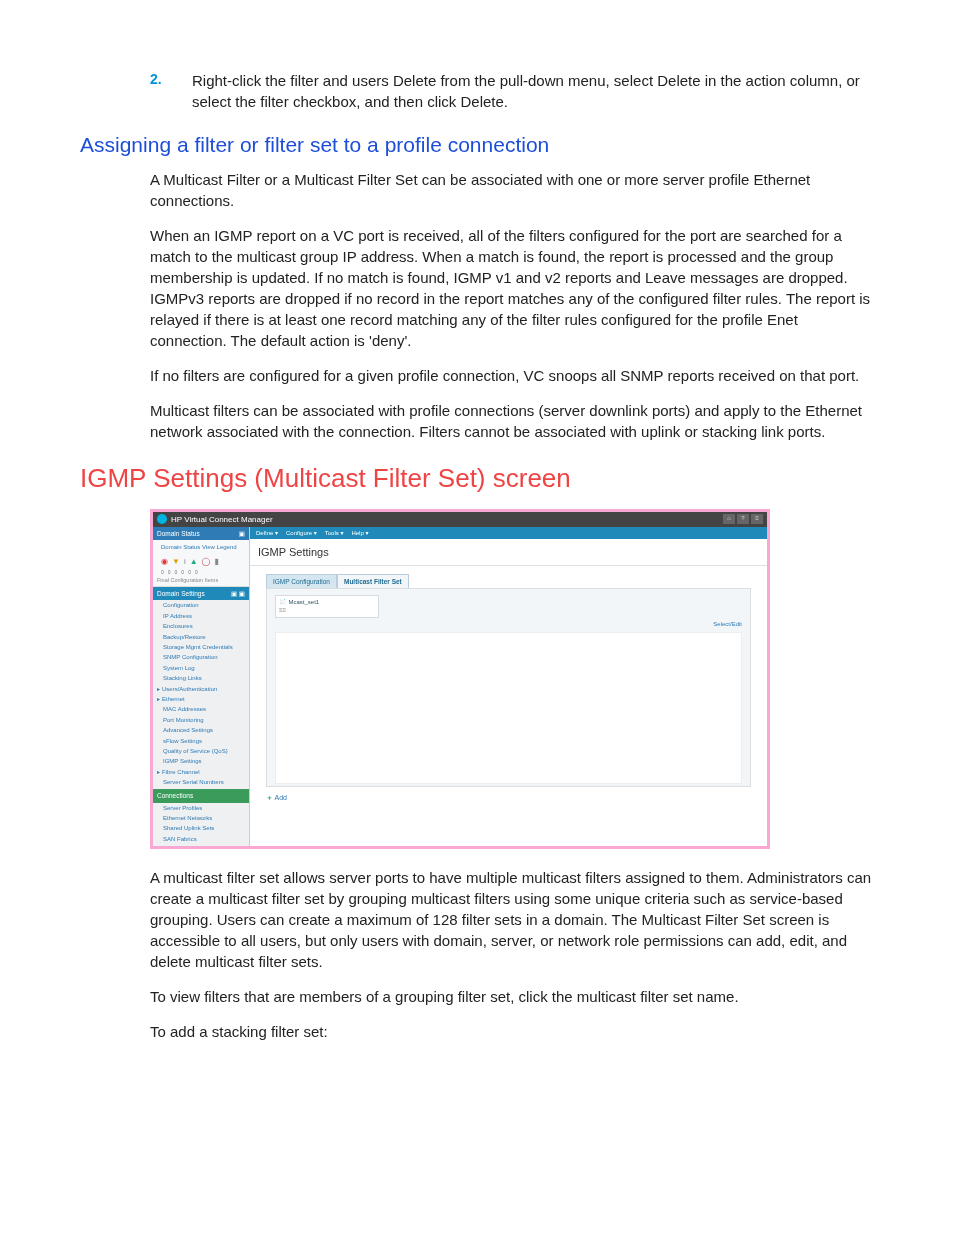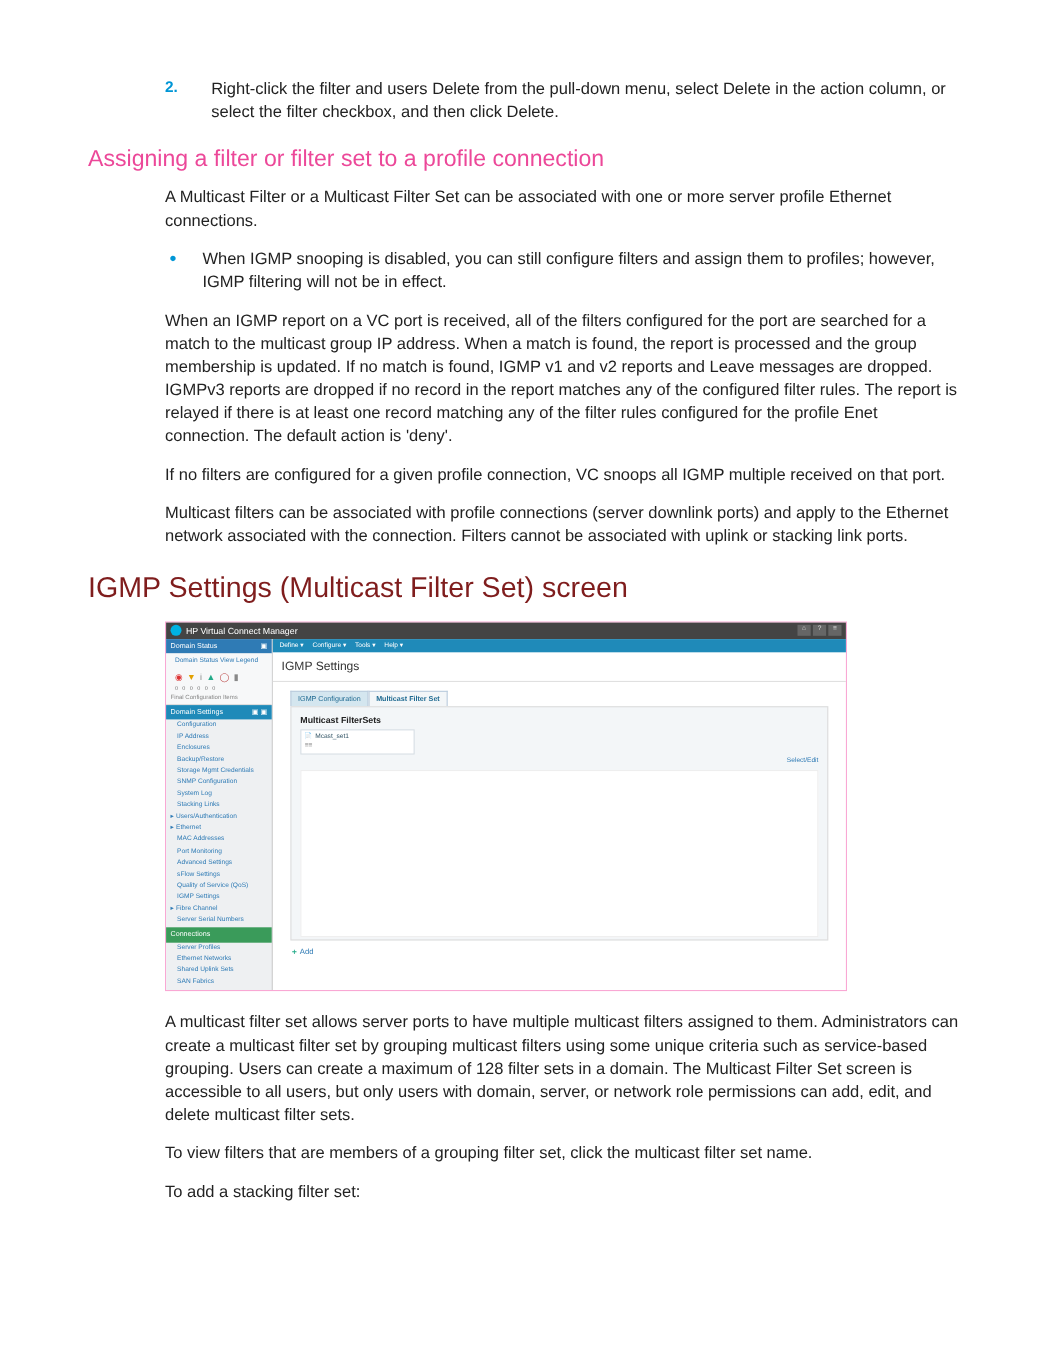--- a/index.html
+++ b/index.html
@@ -7,27 +7,27 @@
     font-size: 15px;
     color: #222;
     background: #fff;
     margin: 0;
     padding: 70px 80px 40px 80px;
     width: 954px;
     box-sizing: border-box;
     line-height: 1.4;
   }
   .heading-blue-large {
-    color: #7f1d1d;
+    color: #ef4444;
     font-weight: 300;
     font-size: 26px;
     margin: 18px 0 10px 0;
   }
   .heading-blue-med {
-    color: #ec4899;
+    color: #1d4ed8;
     font-weight: 300;
     font-size: 21px;
     margin: 14px 0 10px 0;
   }
   ol.numbered {
     list-style: none;
     padding-left: 0;
     margin: 0 0 18px 0;
   }
   ol.numbered > li {
@@ -64,21 +64,21 @@
     top: -2px;
   }
   strong { font-weight: normal; }
 
   
   .screenshot {
     margin: 12px 0 18px 70px;
     width: 620px;
     font-size: 7px;
     color: #333;
-    border: 1px solid #f9a8d4;
+    border: 3px solid #f9a8d4;
     box-sizing: border-box;
     background: #fff;
   }
   .ss-titlebar {
     background: #444;
     color: #fff;
     display: flex;
     align-items: center;
     padding: 2px 4px;
     font-size: 8px;
@@ -209,25 +209,24 @@
       <span>Right-click the filter and users </span><strong>Delete</strong><span> from the pull-down menu, select </span><strong>Delete</strong><span> in the action column, or select the filter checkbox, and then click </span><strong>Delete</strong><span>.</span>
     </span>
   </li>
 </ol>
 
 <h2 class="heading-blue-med">Assigning a filter or filter set to a profile connection</h2>
 
 <p class="para">A Multicast Filter or a Multicast Filter Set can be associated with one or more server profile Ethernet connections.</p>
 
 <ul class="bullets">
-  <li>When IGMP snooping is disabled, you can still configure filters and assign them to profiles; however, IGMP filtering will not be in effect.</li>
 </ul>
 
 <p class="para">When an IGMP report on a VC port is received, all of the filters configured for the port are searched for a match to the multicast group IP address. When a match is found, the report is processed and the group membership is updated. If no match is found, IGMP v1 and v2 reports and Leave messages are dropped. IGMPv3 reports are dropped if no record in the report matches any of the configured filter rules. The report is relayed if there is at least one record matching any of the filter rules configured for the profile Enet connection. The default action is 'deny'.</p>
-<p class="para">If no filters are configured for a given profile connection, VC snoops all IGMP multiple received on that port.</p>
+<p class="para">If no filters are configured for a given profile connection, VC snoops all SNMP reports received on that port.</p>
 <p class="para">Multicast filters can be associated with profile connections (server downlink ports) and apply to the Ethernet network associated with the connection. Filters cannot be associated with uplink or stacking link ports.</p>
 
 <h1 class="heading-blue-large">IGMP Settings (Multicast Filter Set) screen</h1>
 
 <div class="screenshot">
   <div class="ss-titlebar">
     <span class="logo"></span>
     <span>HP Virtual Connect Manager</span>
     <div class="btns">
       <span>⌂</span>
@@ -301,21 +300,20 @@
         <span>Configure ▾</span>
         <span>Tools ▾</span>
         <span>Help ▾</span>
       </div>
       <div class="ss-page-h">IGMP Settings</div>
       <div class="ss-tabs">
         <div class="ss-tab">IGMP Configuration</div>
         <div class="ss-tab active">Multicast Filter Set</div>
       </div>
       <div class="ss-panel">
-        <div class="ss-panel-title">Multicast FilterSets</div>
         <div class="ss-filter-item">
           <div><span class="ico">📄</span><span>Mcast_set1</span></div>
           <div class="line2">≡≡</div>
         </div>
         <div class="ss-filter-action"><a>Select/Edit</a></div>
         <div class="ss-empty-area"></div>
       </div>
       <div class="ss-add">
         <span class="plus">＋</span>
         <a>Add</a>

